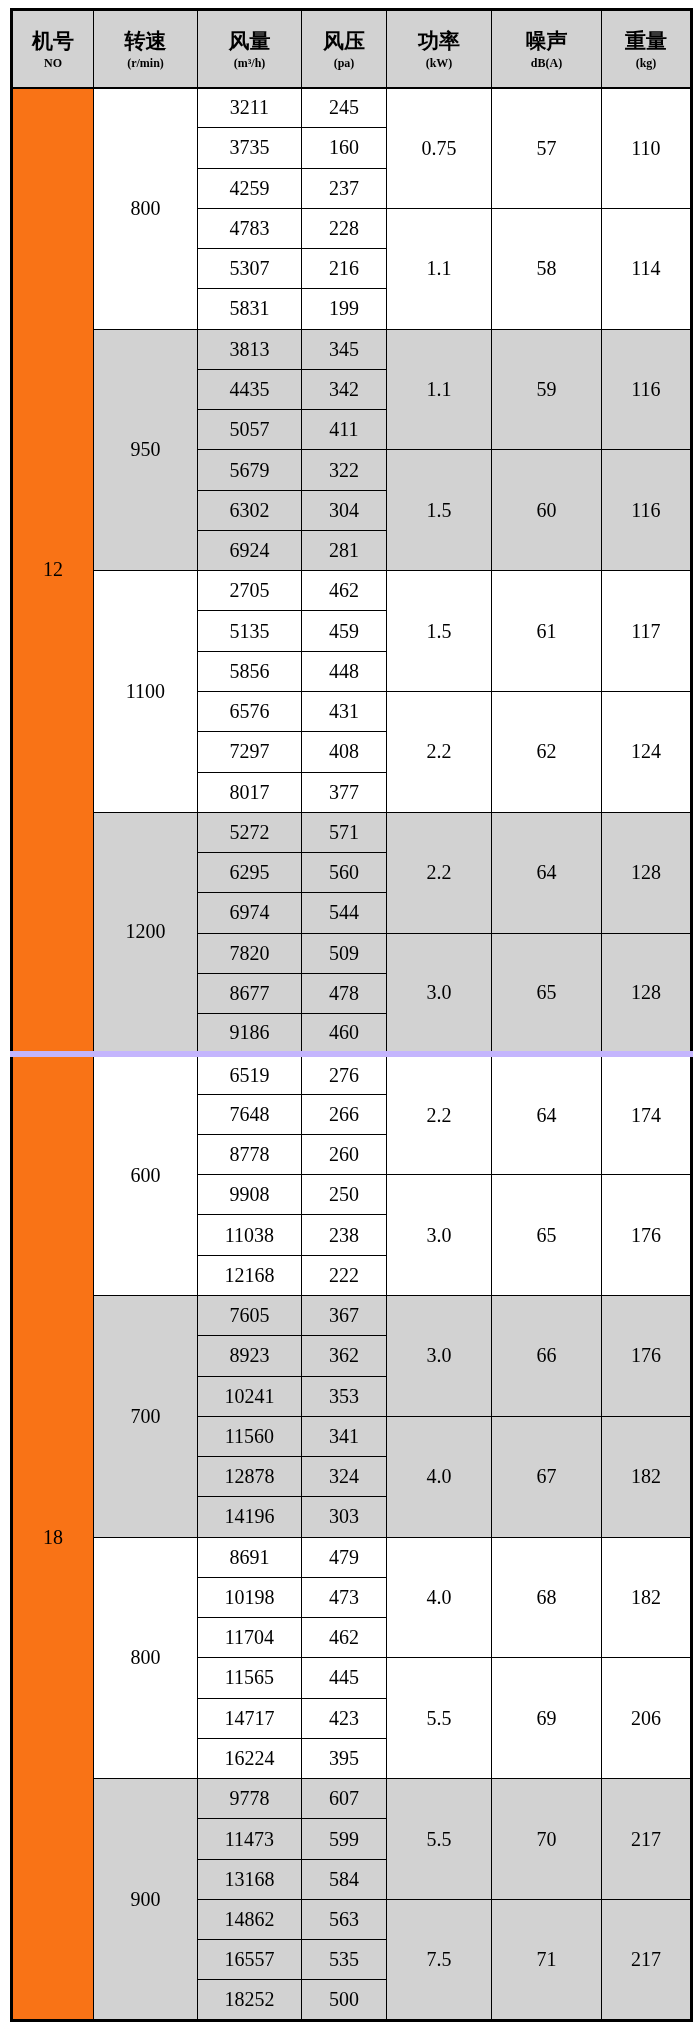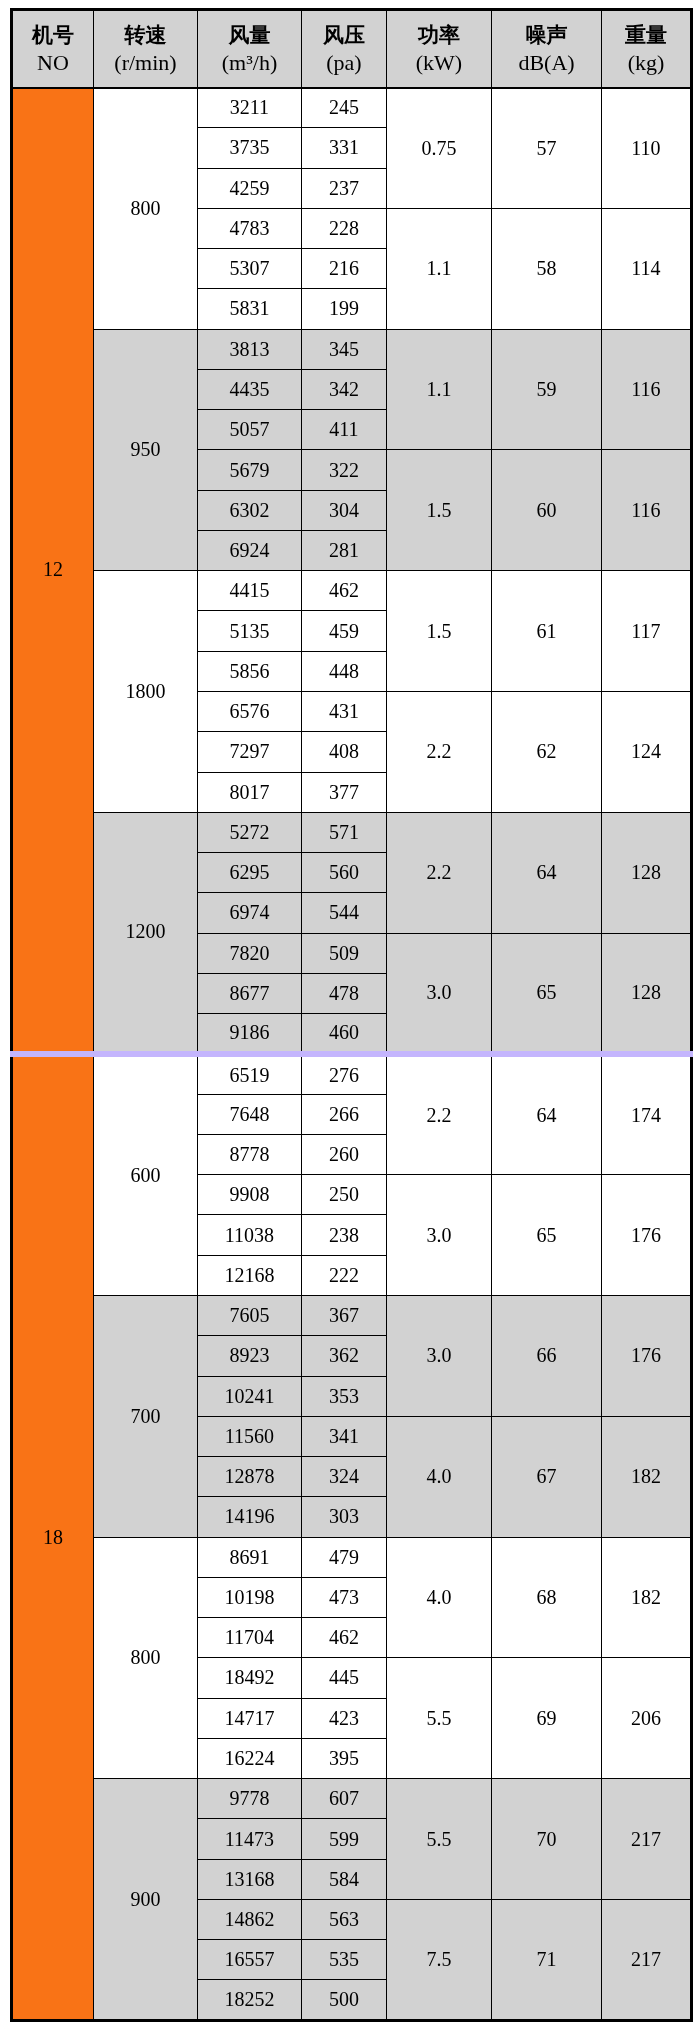--- a/index.html
+++ b/index.html
@@ -25,21 +25,21 @@
     padding: 0;
     overflow: hidden;
   }
   thead tr { height: 78px; }
   th {
     background: #d2d2d2;
     border-bottom: 2px solid #000;
     font-weight: 700;
   }
   .h-title { font-size: 21px; line-height: 1.4; font-weight: 700; }
-  .h-unit  { font-size: 22px; line-height: 1.2; font-weight: 400; }
+  .h-unit  { font-size: 12px; line-height: 1.2; font-weight: 700; }
   tbody td { font-size: 20px; }
   tbody tr { height: 40px; }
   td.machine-cell { background: #f97316; font-size: 20px; }
   td.shaded { background: #d2d2d2; }
   tr.machine-start td { border-top: 6px solid #c4b5fd; }
 </style>
 </head>
 <body>
 
 <table class="spec">
@@ -89,21 +89,21 @@
         <td rowspan="24" class="machine-cell">12</td>
         <td rowspan="6">800</td>
         <td>3211</td>
         <td>245</td>
         <td rowspan="3">0.75</td>
         <td rowspan="3">57</td>
         <td rowspan="3">110</td>
       </tr>
       <tr>
         <td>3735</td>
-        <td>331</td>
+        <td>160</td>
       </tr>
       <tr>
         <td>4259</td>
         <td>237</td>
       </tr>
       <tr>
         <td>4783</td>
         <td>228</td>
         <td rowspan="3">1.1</td>
         <td rowspan="3">58</td>
@@ -142,22 +142,22 @@
       </tr>
       <tr>
         <td class="shaded">6302</td>
         <td class="shaded">304</td>
       </tr>
       <tr>
         <td class="shaded">6924</td>
         <td class="shaded">281</td>
       </tr>
       <tr>
-        <td rowspan="6">1800</td>
-        <td>4415</td>
+        <td rowspan="6">1100</td>
+        <td>2705</td>
         <td>462</td>
         <td rowspan="3">1.5</td>
         <td rowspan="3">61</td>
         <td rowspan="3">117</td>
       </tr>
       <tr>
         <td>5135</td>
         <td>459</td>
       </tr>
       <tr>
@@ -283,21 +283,21 @@
       </tr>
       <tr>
         <td>10198</td>
         <td>473</td>
       </tr>
       <tr>
         <td>11704</td>
         <td>462</td>
       </tr>
       <tr>
-        <td>18492</td>
+        <td>11565</td>
         <td>445</td>
         <td rowspan="3">5.5</td>
         <td rowspan="3">69</td>
         <td rowspan="3">206</td>
       </tr>
       <tr>
         <td>14717</td>
         <td>423</td>
       </tr>
       <tr>

